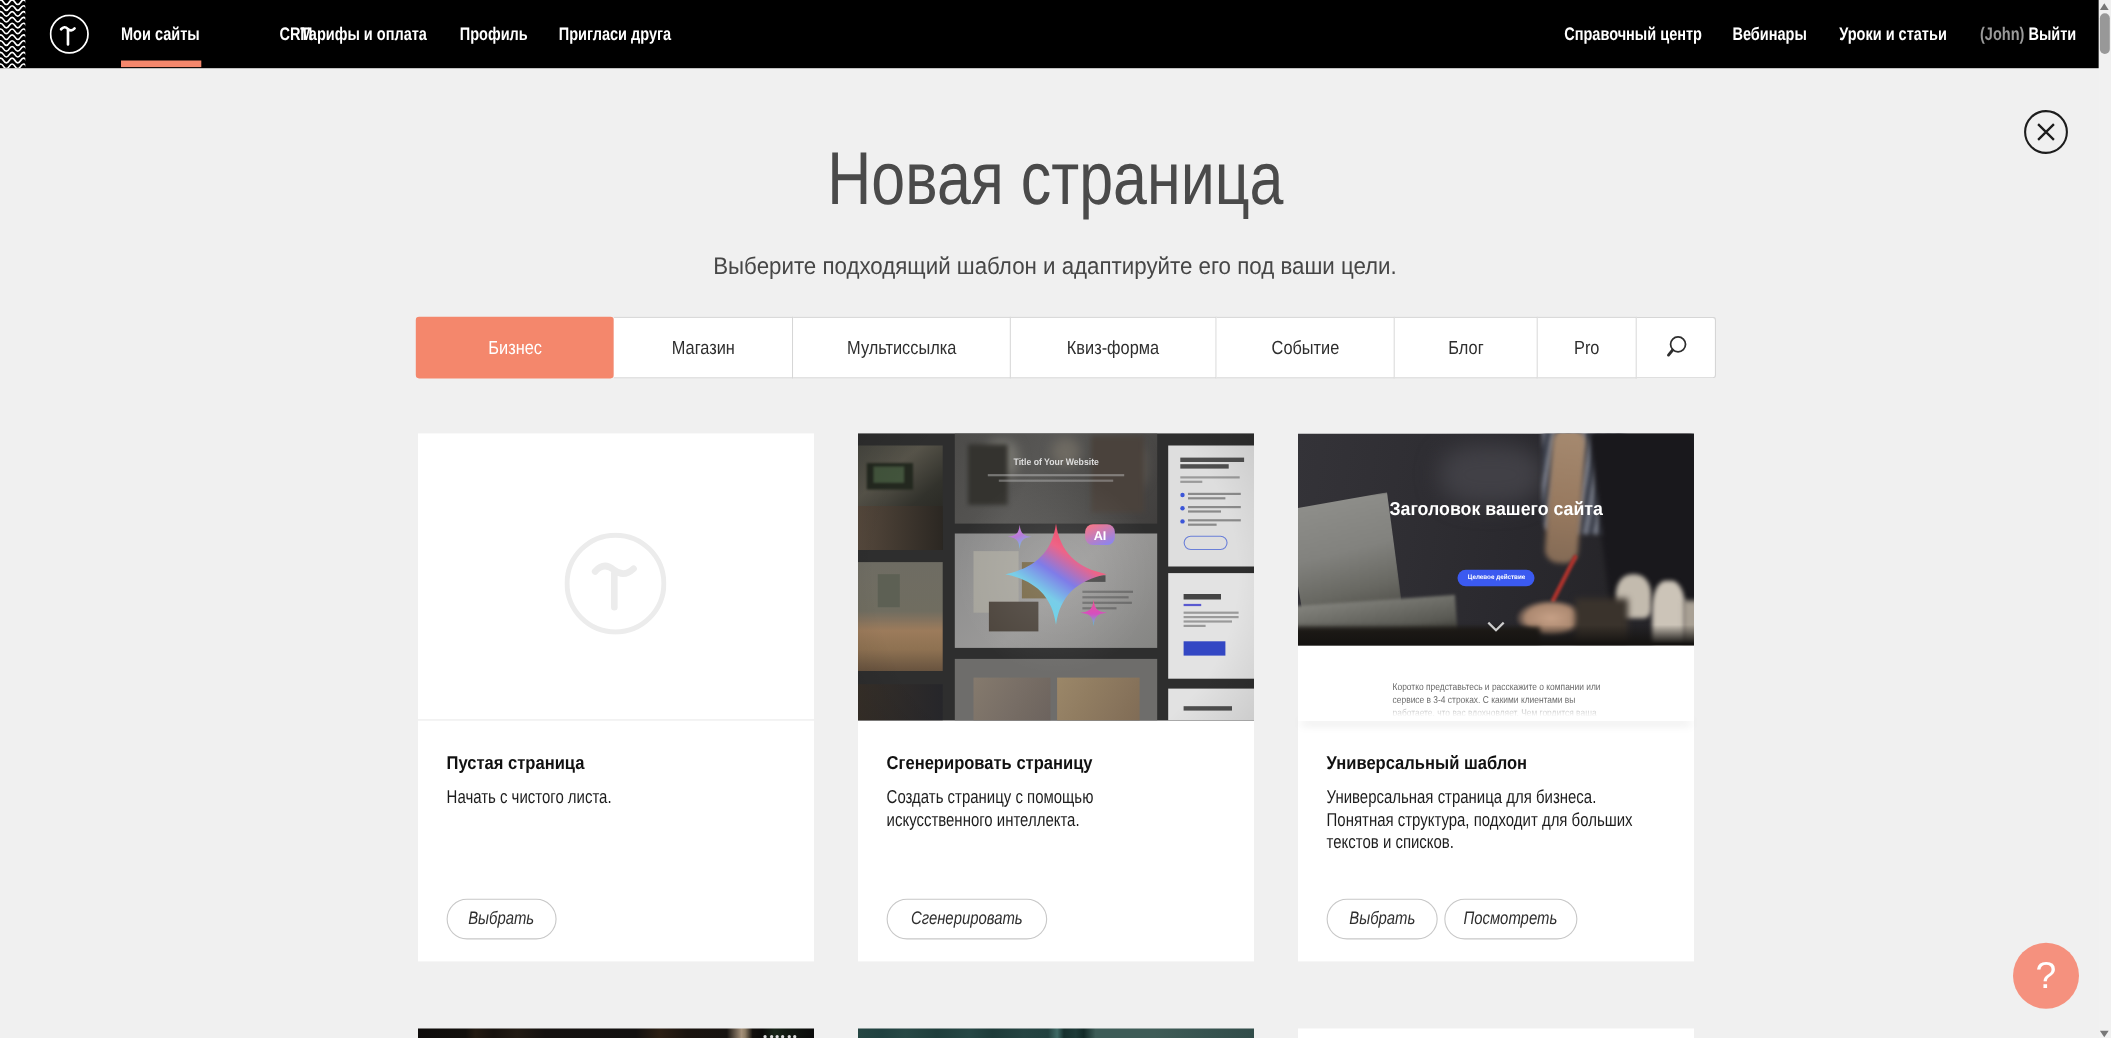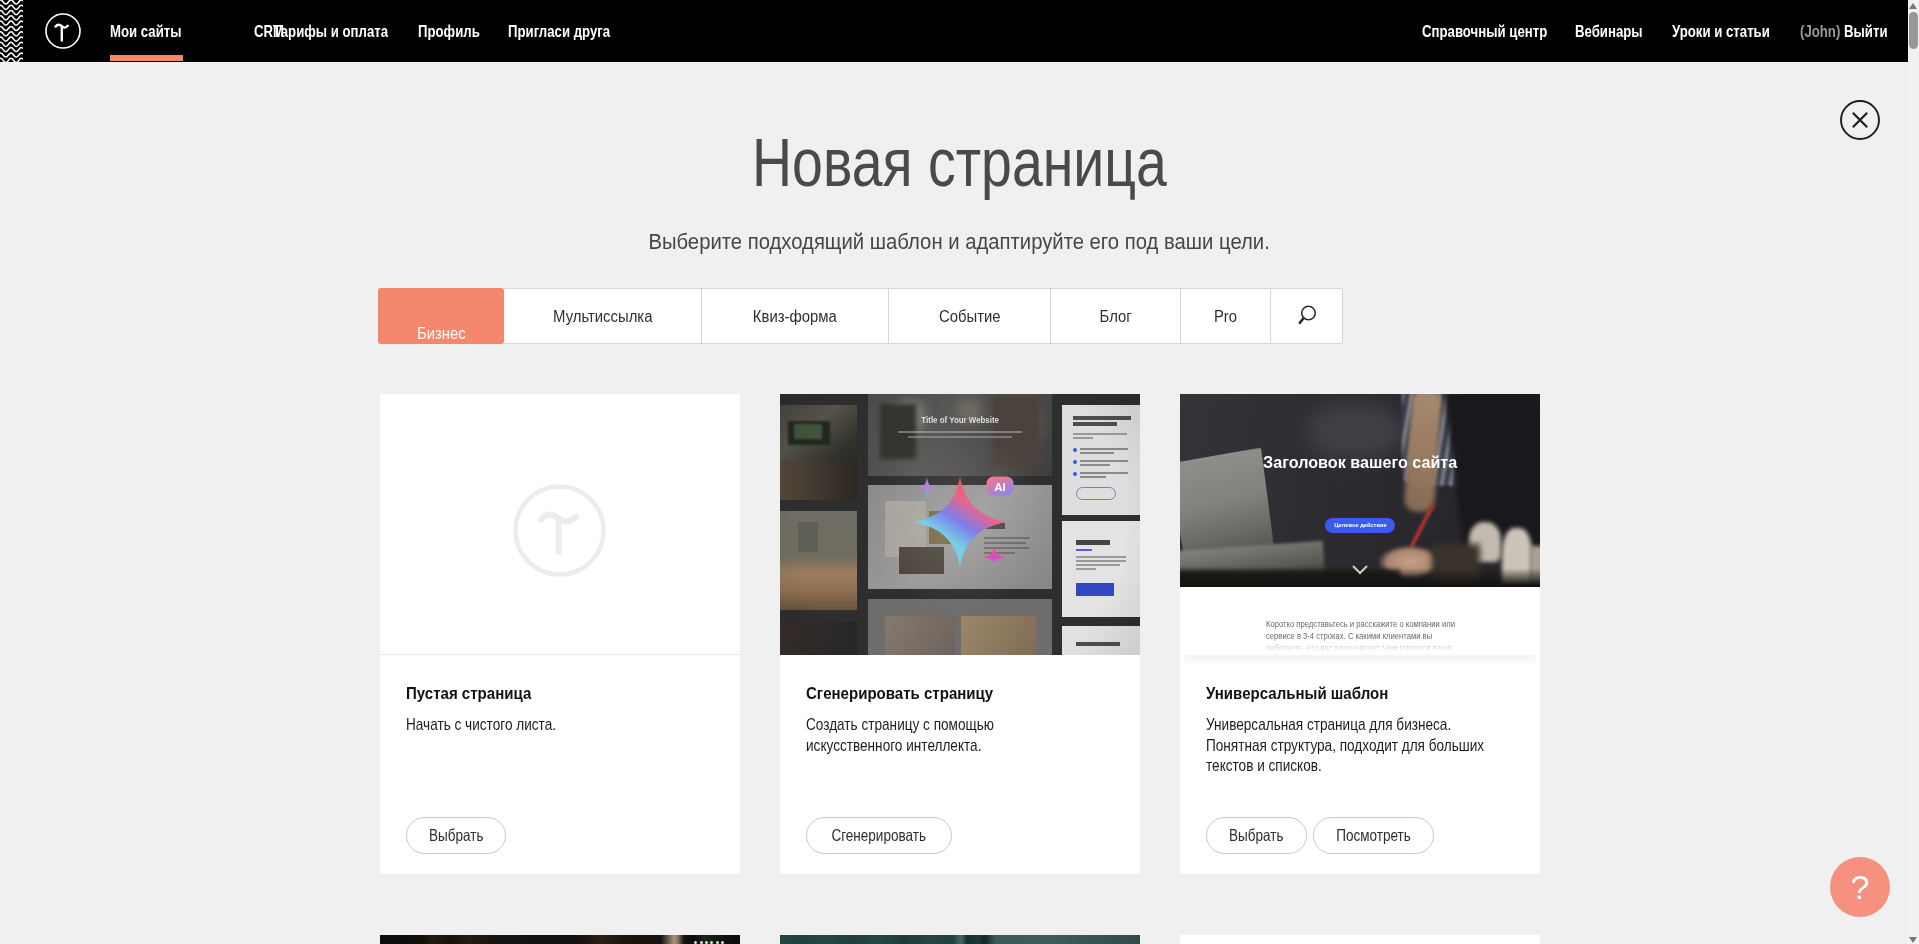--- a/index.html
+++ b/index.html
@@ -39,21 +39,21 @@
   .tab.last { border-radius:0 3px 3px 0; }
   .tab.active { background:#f4876c; border:none; color:#fff; border-radius:3px; }
 
   
   .card { position:absolute; top:394px; width:360px; height:480px; background:#fff; }
   .cardimg { position:relative; width:360px; height:261px; overflow:hidden;padding-left:36px; }
   .ctitle { position:absolute; top:684.5px; font-size:17px; font-weight:bold; color:#111; line-height:17px; white-space:nowrap; }
   .ctitle .nw { transform:scaleX(0.885); }
   .cdesc  { position:absolute; top:715px; font-size:17px; color:#1d1d1d; line-height:20.6px; }
   .cdesc .nw { transform:scaleX(0.80); }
-  .pill { position:absolute; top:817px; height:37px; border:1px solid #c8c8c8; border-radius:19px; background:#fff; font-size:16.5px; color:#2e2e2e; text-align:center; line-height:35px; }
+  .pill { position:absolute; top:817px; height:37px; border:1px solid #c8c8c8; border-radius:19px; background:#fff; font-size:16.5px; color:#2e2e2e; text-align:center; line-height:35px;font-style:italic; }
   .pill .nw { transform:scaleX(0.82); transform-origin:50% 50%; }
 
   
   #montage { background:#2e2e2e; }
   #montage .t { position:absolute; }
 
   
   #preview { background:#fff; }
 
   
@@ -91,22 +91,25 @@
 
 <div id="title"><span class="nw">Новая страница</span></div>
 <div id="subtitle"><span class="nw">Выберите подходящий шаблон и адаптируйте его под ваши цели.</span></div>
 
 <svg id="closebtn" viewBox="0 0 40 40">
   <circle cx="20" cy="20" r="19" fill="none" stroke="#1d1d1d" stroke-width="1.9"></circle>
   <path d="M12.8 12.8 L27.2 27.2 M27.2 12.8 L12.8 27.2" stroke="#1d1d1d" stroke-width="2.1"></path>
 </svg>
 
 <div id="tabs">
-  <div class="tab active first" style="width:126px;align-items:flex-end;">
+  <div class="tab active first" style="width:180px;">
       <span class="nw">Бизнес</span>
+    </div>
+  <div class="tab" style="width:163px;">
+      <span class="nw">Магазин</span>
     </div>
   <div class="tab" style="width:198px;">
       <span class="nw">Мультиссылка</span>
     </div>
   <div class="tab" style="width:187px;">
       <span class="nw">Квиз-форма</span>
     </div>
   <div class="tab" style="width:162px;">
       <span class="nw">Событие</span>
     </div>

